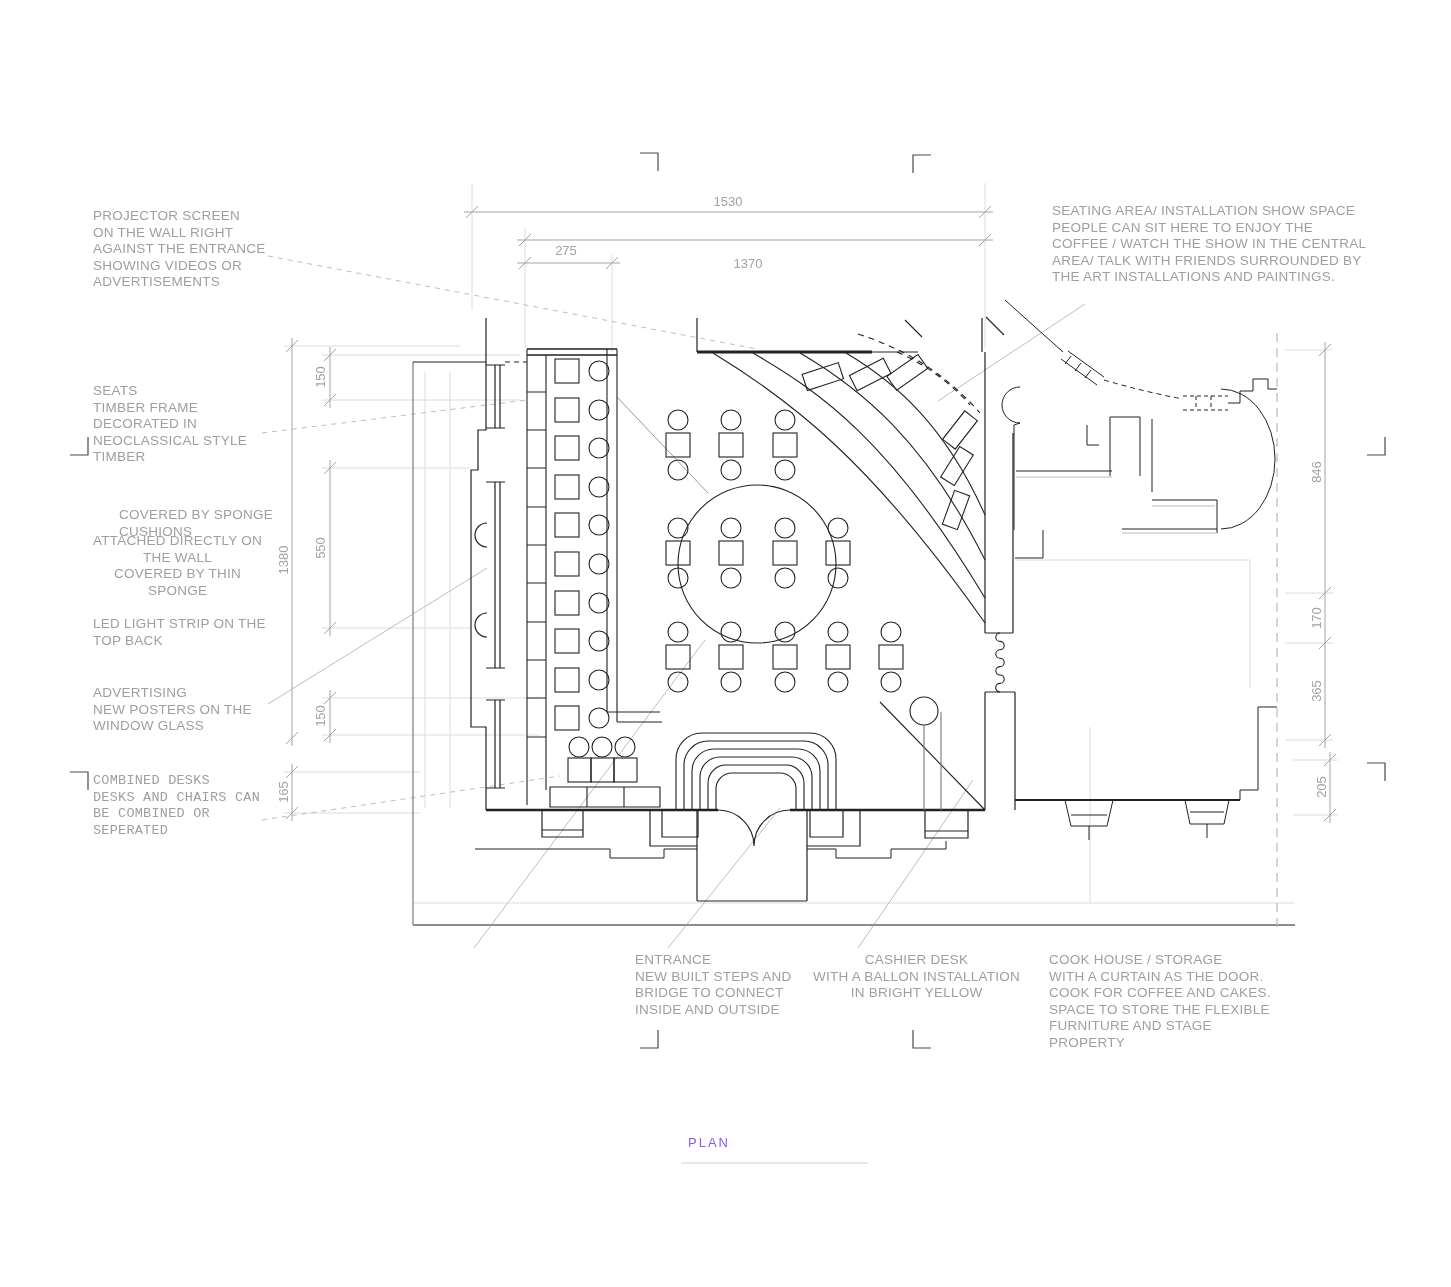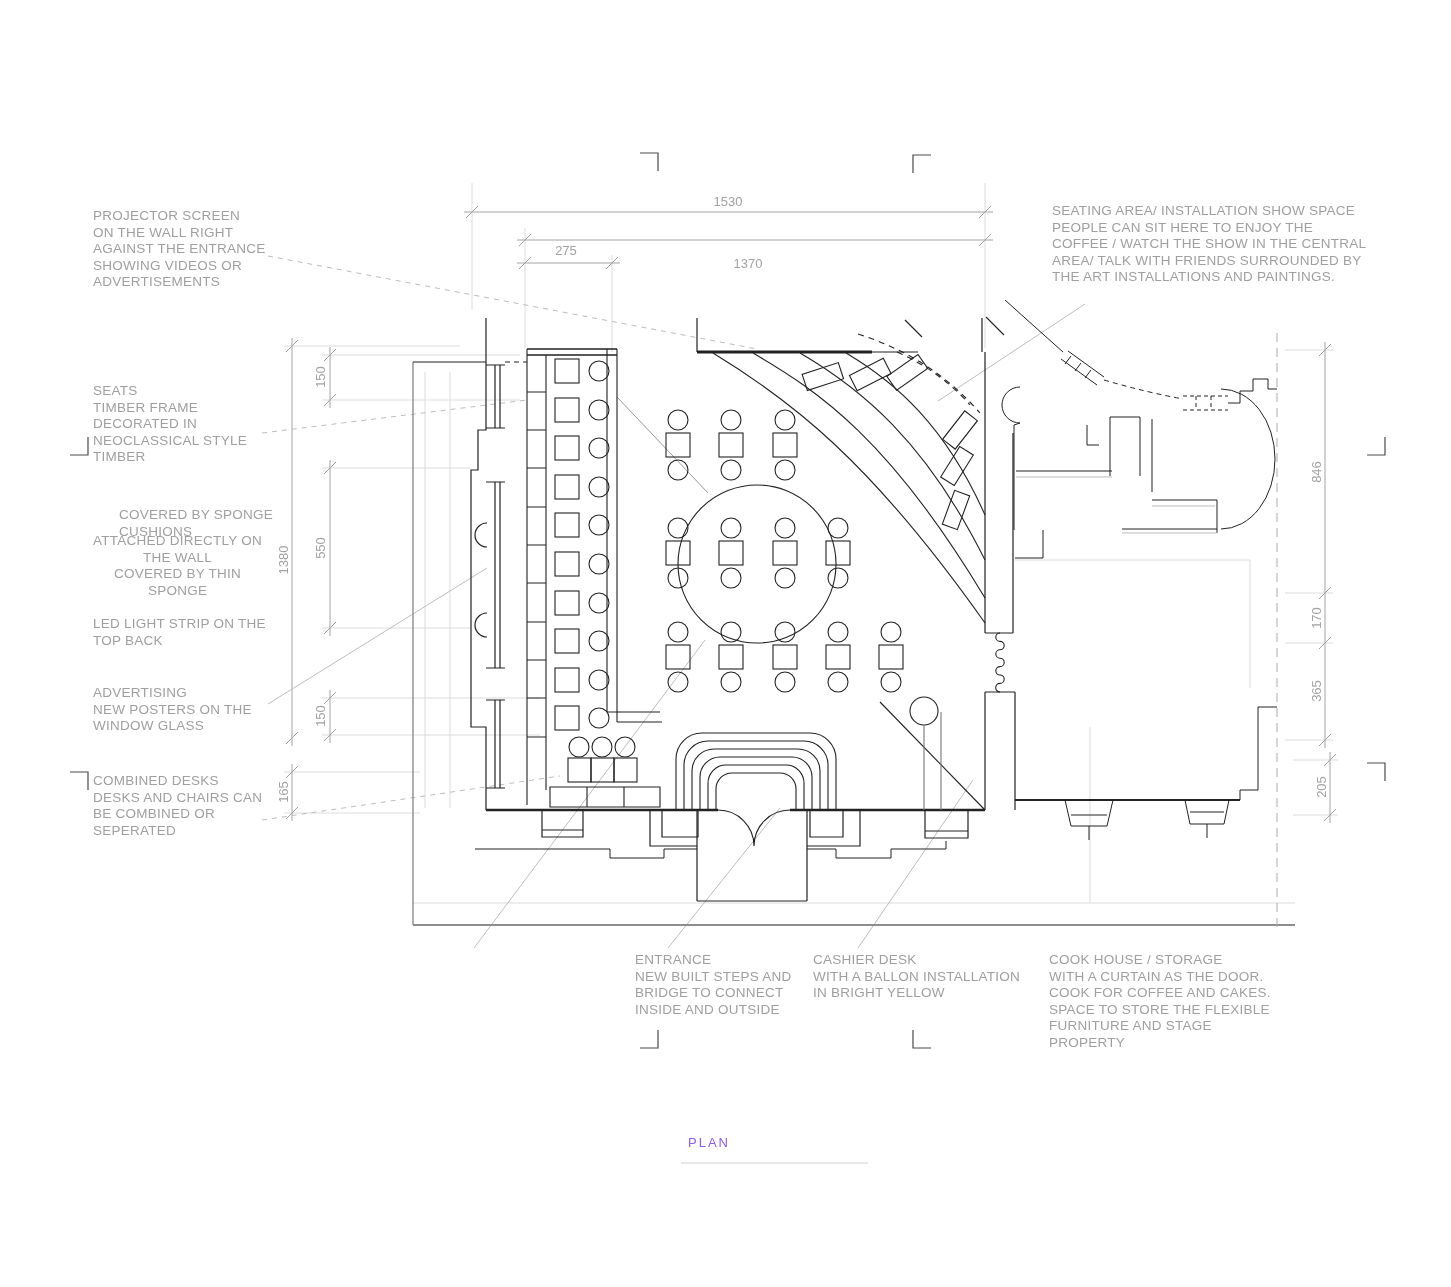--- a/index.html
+++ b/index.html
@@ -277,36 +277,36 @@
   <div>LED LIGHT STRIP ON THE</div>
   <div>TOP BACK</div>
 </div>
 
 <div class="ann" style="left:93px;top:685px;">
   <div>ADVERTISING</div>
   <div>NEW POSTERS ON THE</div>
   <div>WINDOW GLASS</div>
 </div>
 
-<div class="ann" style="left:93px;top:773px;">
+<div class="ann" style="left:93px;top:773px;font-family:Liberation Mono, monospace;">
   <div>COMBINED DESKS</div>
   <div>DESKS AND CHAIRS CAN</div>
   <div>BE COMBINED OR</div>
   <div>SEPERATED</div>
 </div>
 
 
 <div class="ann" style="left:635px;top:952px;">
   <div>ENTRANCE</div>
   <div>NEW BUILT STEPS AND</div>
   <div>BRIDGE TO CONNECT</div>
   <div>INSIDE AND OUTSIDE</div>
 </div>
 
-<div class="ann" style="left:813px;top:952px;">
+<div class="ann" style="left:813px;top:952px;text-align:center;">
   <div>CASHIER DESK</div>
   <div>WITH A BALLON INSTALLATION</div>
   <div>IN BRIGHT YELLOW</div>
 </div>
 
 <div class="ann" style="left:1038px;top:952px;margin-left:11px;">
   <div>COOK HOUSE / STORAGE</div>
   <div>WITH A CURTAIN AS THE DOOR.</div>
   <div>COOK FOR COFFEE AND CAKES.</div>
   <div>SPACE TO STORE THE FLEXIBLE</div>

